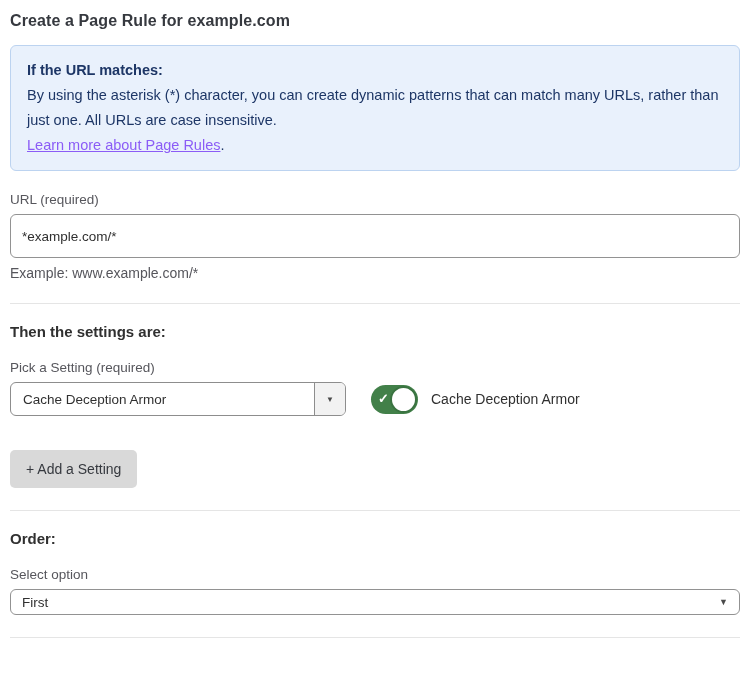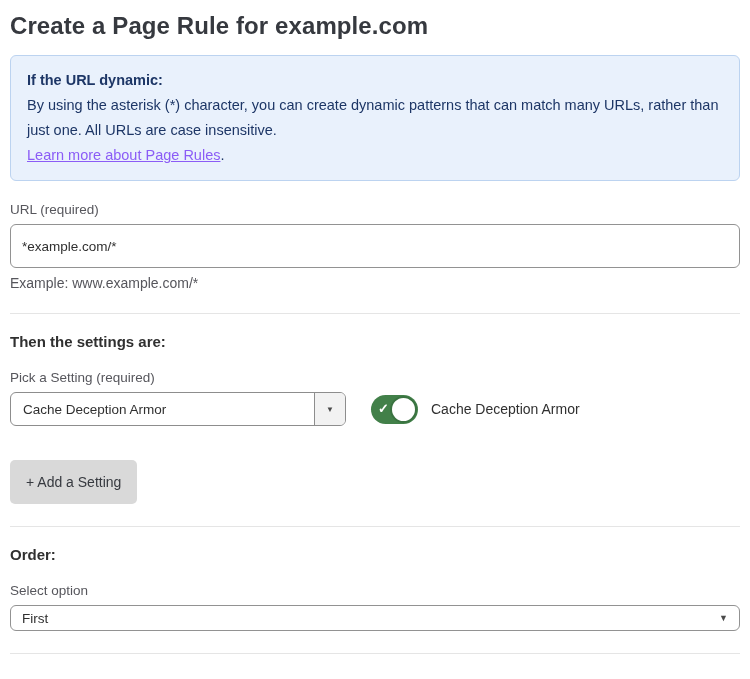--- a/index.html
+++ b/index.html
@@ -5,21 +5,21 @@
   * { box-sizing: border-box; margin: 0; padding: 0; }
   html, body {
     width: 750px; height: 679px;
     background: #ffffff;
     font-family: "Liberation Sans", sans-serif;
     color: #303030;
     overflow: hidden;
   }
   .page { padding: 12px 10px 0 10px; width: 750px; }
   .title {
-    font-size: 24px; font-weight: bold; color: #36393f;
+    font-size: 16px; font-weight: bold; color: #36393f;
     margin-bottom: 15px; letter-spacing: 0.1px;
   }
   .info-box {
     background: #e9f1fc;
     border: 1px solid #bcd3f0;
     border-radius: 6px;
     padding: 12px 16px 12px 16px;
     color: #1d3666;
     font-size: 14.5px;
     line-height: 25px;
@@ -79,21 +79,21 @@
     background: #ffffff; border: 2px solid #3a7341;
   }
   .toggle .check {
     position: absolute; left: 7px; top: 50%;
     transform: translateY(-52%);
     color: #ffffff; font-size: 13px; font-weight: bold; line-height: 1;
   }
   .toggle-label { margin-left: 13px; font-size: 14px; color: #303030; }
   .btn {
     display: inline-flex; align-items: center; justify-content: center;
-    height: 44px; border: none; border-radius: 5px;
+    height: 38px; border: none; border-radius: 5px;
     font-family: "Liberation Sans", sans-serif;
     font-size: 14px; cursor: pointer; padding: 0 16px;
   }
   .btn-secondary { background: #d9d9d9; color: #36393f; }
   .add-setting-btn { margin-top: 34px; }
   .select-box {
     position: relative; width: 100%; height: 26px;
     border: 1px solid #929292; border-radius: 6px;
     background: #fff; display: flex; align-items: center;
     padding: 0 11px; font-size: 13.5px; color: #303030; cursor: pointer;
@@ -110,21 +110,21 @@
   .mt-label { margin-top: 20px; }
 </style>
 </head>
 <body>
 
 <div class="page">
 
   <h1 class="title">Create a Page Rule for example.com</h1>
 
   <div class="info-box">
-    <div class="info-heading">If the URL dynamic:</div>
+    <div class="info-heading">If the URL matches:</div>
     <div class="info-body">By using the asterisk (*) character, you can create dynamic patterns that can match many URLs, rather than just one. All URLs are case insensitive.</div>
     <div><a class="info-link">Learn more about Page Rules</a><span>.</span></div>
   </div>
 
   <div class="field-label">URL (required)</div>
   <input class="text-input" type="text" value="*example.com/*" style="">
   <div class="helper-text">Example: www.example.com/*</div>
 
   <hr class="divider">
 

